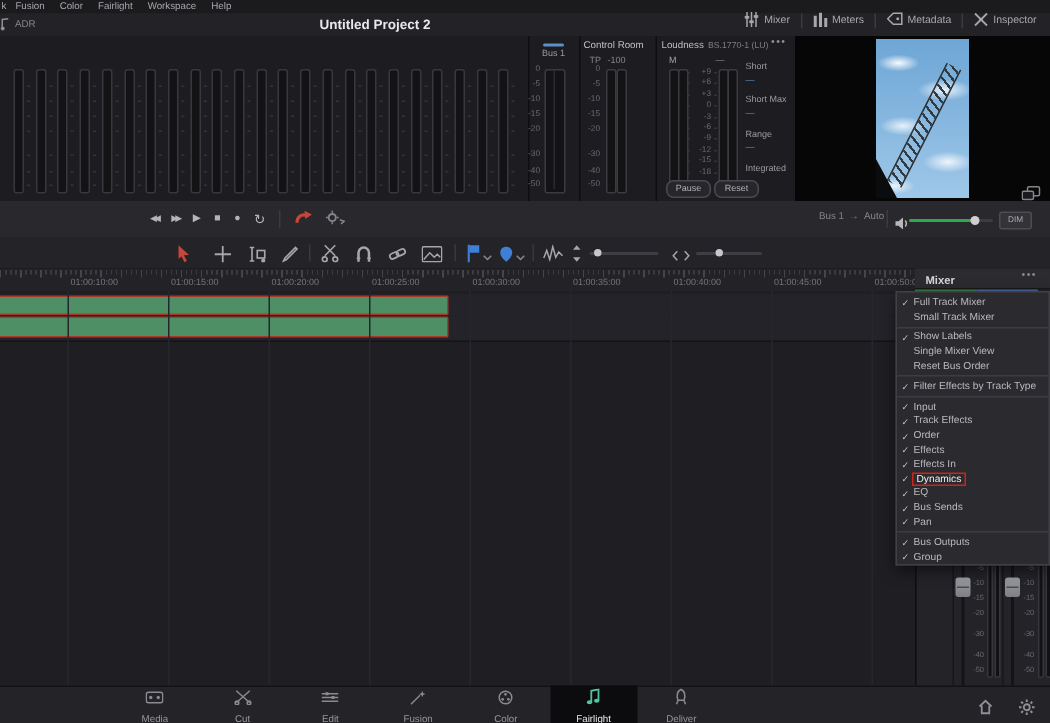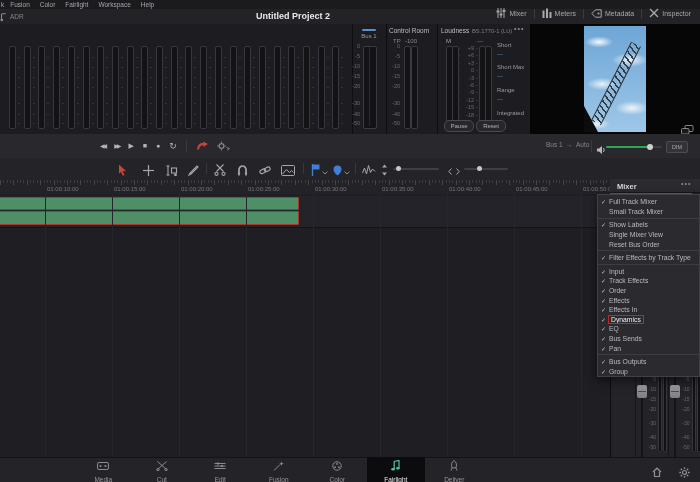--- a/index.html
+++ b/index.html
@@ -7,21 +7,21 @@
        font-family:"Liberation Sans",sans-serif;-webkit-font-smoothing:antialiased;}
   .abs{position:absolute;}
   
   .menubar{left:0;top:0;width:700px;height:9px;background:#1b1b1e;display:flex;align-items:center;
            font-size:6.5px;color:#a6a6ab;}
   .menubar span{margin-right:10px;white-space:nowrap;}
   .menubar span:first-child{margin-left:1px;margin-right:6px;}
   .titlebar{left:0;top:9px;width:700px;height:15px;background:#222227;border-bottom:1px solid #0e0e10;}
   .adr-wrap{left:0;top:11px;height:11px;display:flex;align-items:center;}
   .adr-label{font-size:6.5px;color:#86868c;margin-left:4px;}
-  .proj-title{left:170px;top:11px;width:160px;text-align:right;font-size:9px;font-weight:bold;color:#e9e9ec;}
+  .proj-title{left:170px;top:11px;width:160px;text-align:center;font-size:9px;font-weight:bold;color:#e9e9ec;}
   .panel-buttons{right:2px;top:6px;height:15px;display:flex;align-items:center;}
   .pbtn{display:flex;align-items:center;gap:3px;padding:0 7px;font-size:7px;color:#a8a8ac;cursor:default;}
   .pbtn-sep{width:1px;height:10px;background:#3a3a3f;}
   
   .bridge{left:0;top:24px;width:700px;height:110px;background:#1d1d21;}
   .vsep{position:absolute;width:1px;background:#0e0e10;top:24px;height:110px;}
   .tmeter{position:absolute;width:5px;height:81px;top:46px;border:1px solid #37373d;border-radius:2px;background:#131316;}
   .tickdash{position:absolute;width:2px;height:1px;background:#33333a;}
   .scale-num{position:absolute;font-size:5.5px;line-height:5px;color:#696970;text-align:right;}
   .mbar{position:absolute;border:1px solid #3a3a41;border-radius:2px;background:#131316;}

